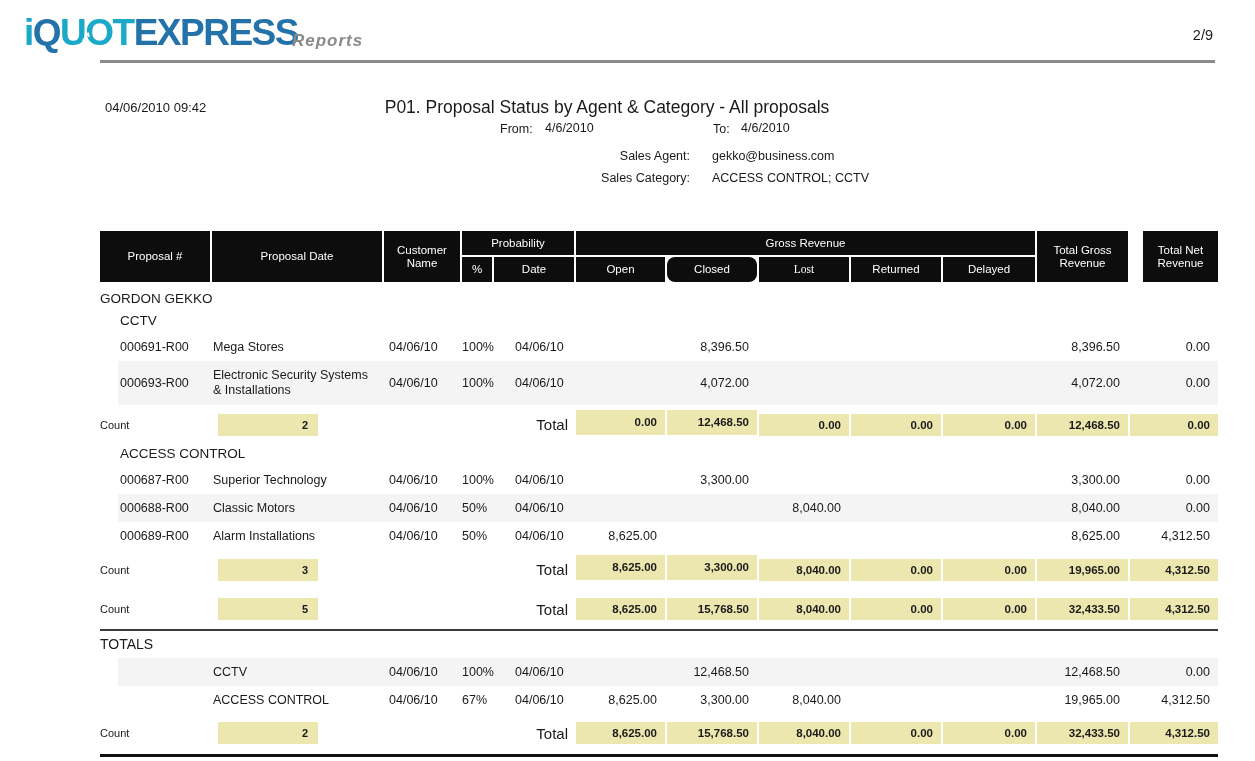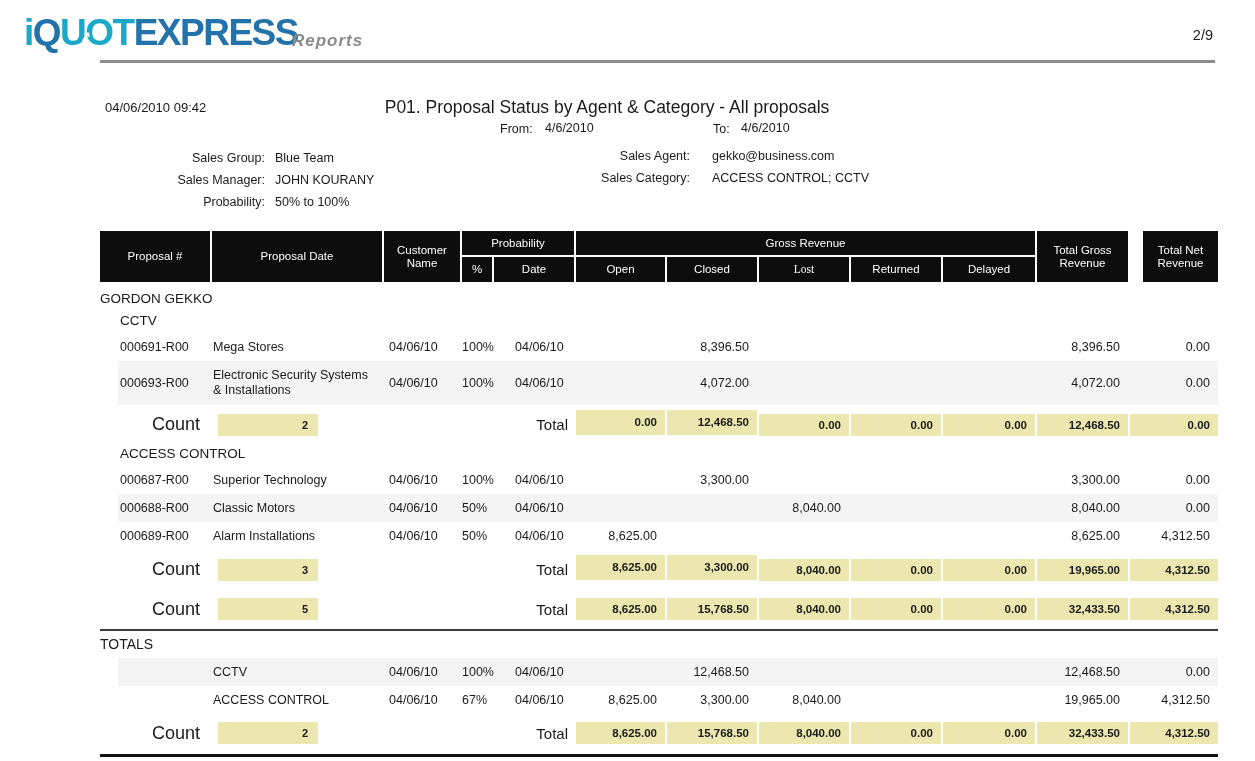--- a/index.html
+++ b/index.html
@@ -63,21 +63,21 @@
   .trow.shade { background:linear-gradient(to right, transparent 18px, #f4f4f4 18px); }
   .cell-prop { padding-left:20px; }
   .cell-cust { padding:4px 4px 4px 1px; line-height:15px; }
   .cell-date { padding-left:5px; }
   .cell-prob { grid-column:4 / 6; display:flex; }
   .cell-prob .pct { width:46px; text-align:left; }
   .cell-prob .pdate { margin-left:7px; }
   .money { text-align:right; padding-right:8px; }
 
   .crow { margin:7px 0 9px; align-items:center; min-height:24px; }
-  .crow .count-label { grid-column:1; text-align:right; padding-right:10px; font-size:18px; }
+  .crow .count-label { grid-column:1; padding-right:10px; font-size:11px; }
   .crow .count-box { grid-column:2; width:100px; margin-left:6px; background:#ece7ae; height:22px;
                      line-height:22px; text-align:right; padding-right:10px; font-size:11px; font-weight:bold; }
   .crow .total-label { grid-column:5; text-align:right; padding-right:6px; font-size:15px; }
   .ycell { background:#ece7ae; height:22px; line-height:22px; text-align:right; padding-right:8px;
            font-size:11.5px; font-weight:bold; }
   .y6 { grid-column:6; } .y7 { grid-column:7; } .y8 { grid-column:8; } .y9 { grid-column:9; }
   .y10 { grid-column:10; } .y11 { grid-column:11; } .y12 { grid-column:12; }
   .raised { position:relative; top:-2px; height:25px; line-height:25px; }
 
   .agent-crow { margin-top:15px; margin-bottom:8px; }
@@ -106,34 +106,20 @@
     <div class="rep-title">P01. Proposal Status by Agent &amp; Category - All proposals</div>
   </div>
   <div class="fromto">
     <span class="ft-from-label">From:</span>
     <span class="ft-from-value">4/6/2010</span>
     <span class="ft-to-label">To:</span>
     <span class="ft-to-value">4/6/2010</span>
   </div>
 
   <div class="meta">
-    <div class="meta-left">
-      <div class="meta-row">
-        <span class="meta-lab">Sales Group:</span>
-        <span class="meta-val">Blue Team</span>
-      </div>
-      <div class="meta-row">
-        <span class="meta-lab">Sales Manager:</span>
-        <span class="meta-val">JOHN KOURANY</span>
-      </div>
-      <div class="meta-row">
-        <span class="meta-lab">Probability:</span>
-        <span class="meta-val">50% to 100%</span>
-      </div>
-    </div>
     <div class="meta-right">
       <div class="meta-row">
         <span class="meta-lab">Sales Agent:</span>
         <span class="meta-val">gekko@business.com</span>
       </div>
       <div class="meta-row">
         <span class="meta-lab">Sales Category:</span>
         <span class="meta-val">ACCESS CONTROL; CCTV</span>
       </div>
     </div>
@@ -143,21 +129,21 @@
     <div class="hcell h-span2">Proposal #</div>
     <div class="hcell h-span2">Proposal Date</div>
     <div class="hcell h-span2">Customer Name</div>
     <div class="hcell h-prob">Probability</div>
     <div class="hcell h-gross">Gross Revenue</div>
     <div class="hcell h-span2" style="grid-column:11;grid-row:1/3;">Total Gross Revenue</div>
     <div class="hcell h-span2" style="grid-column:12;grid-row:1/3;margin-left:13px;">Total Net Revenue</div>
     <div class="hcell" style="grid-column:4;grid-row:2;">%</div>
     <div class="hcell" style="grid-column:5;grid-row:2;">Date</div>
     <div class="hcell" style="grid-column:6;grid-row:2;">Open</div>
-    <div class="hcell" style="grid-column:7;grid-row:2;">Closed</div>
+    <div class="hcell" style="grid-column:7;grid-row:2;border-radius:8px;">Closed</div>
     <div class="hcell" style="grid-column:8;grid-row:2;font-family:Liberation Serif, serif;">Lost</div>
     <div class="hcell" style="grid-column:9;grid-row:2;">Returned</div>
     <div class="hcell" style="grid-column:10;grid-row:2;">Delayed</div>
   </div>
 
   <div class="group-label">GORDON GEKKO</div>
 
   <div class="cat-label">CCTV</div>
 
   <div class="trow">

